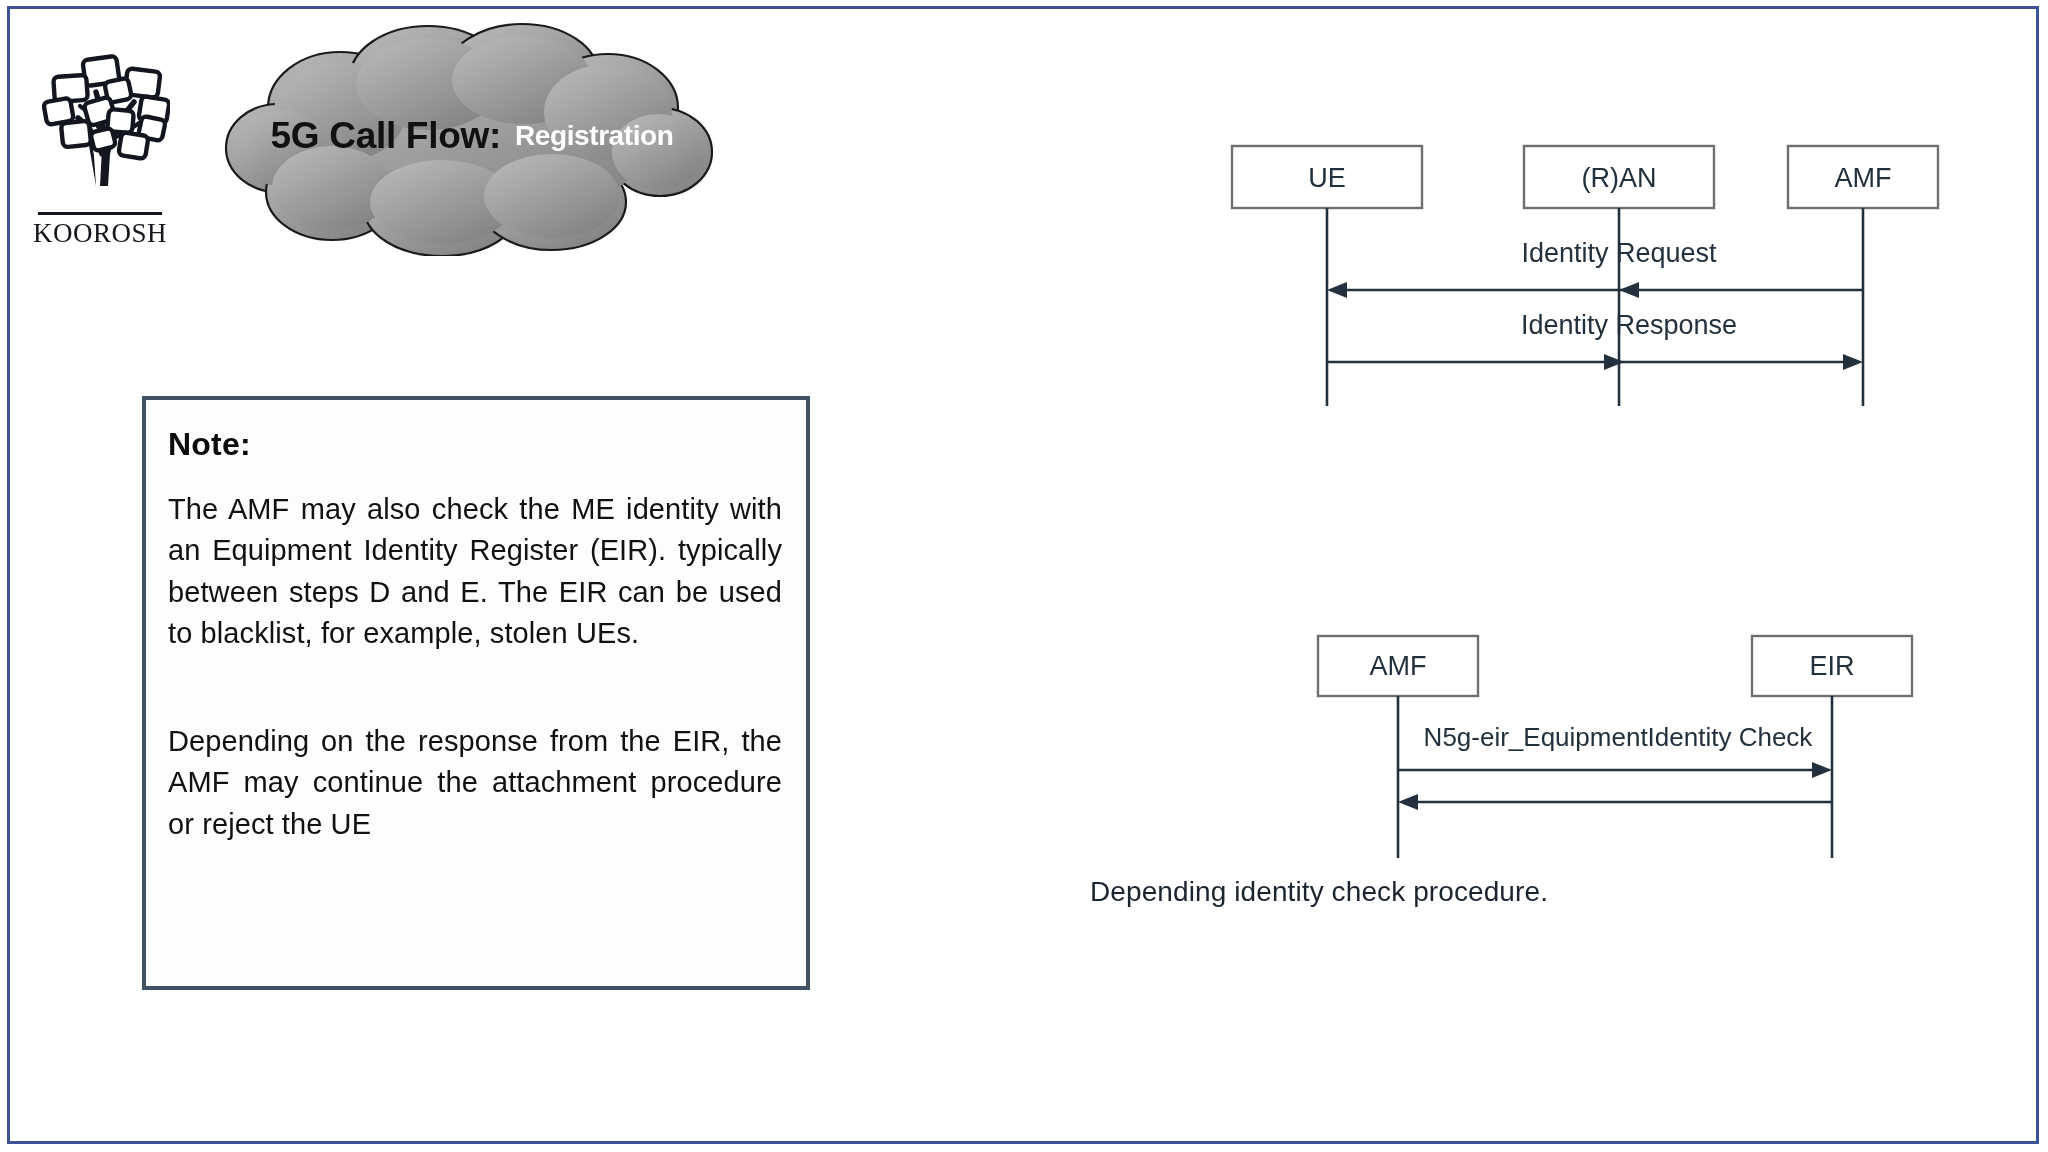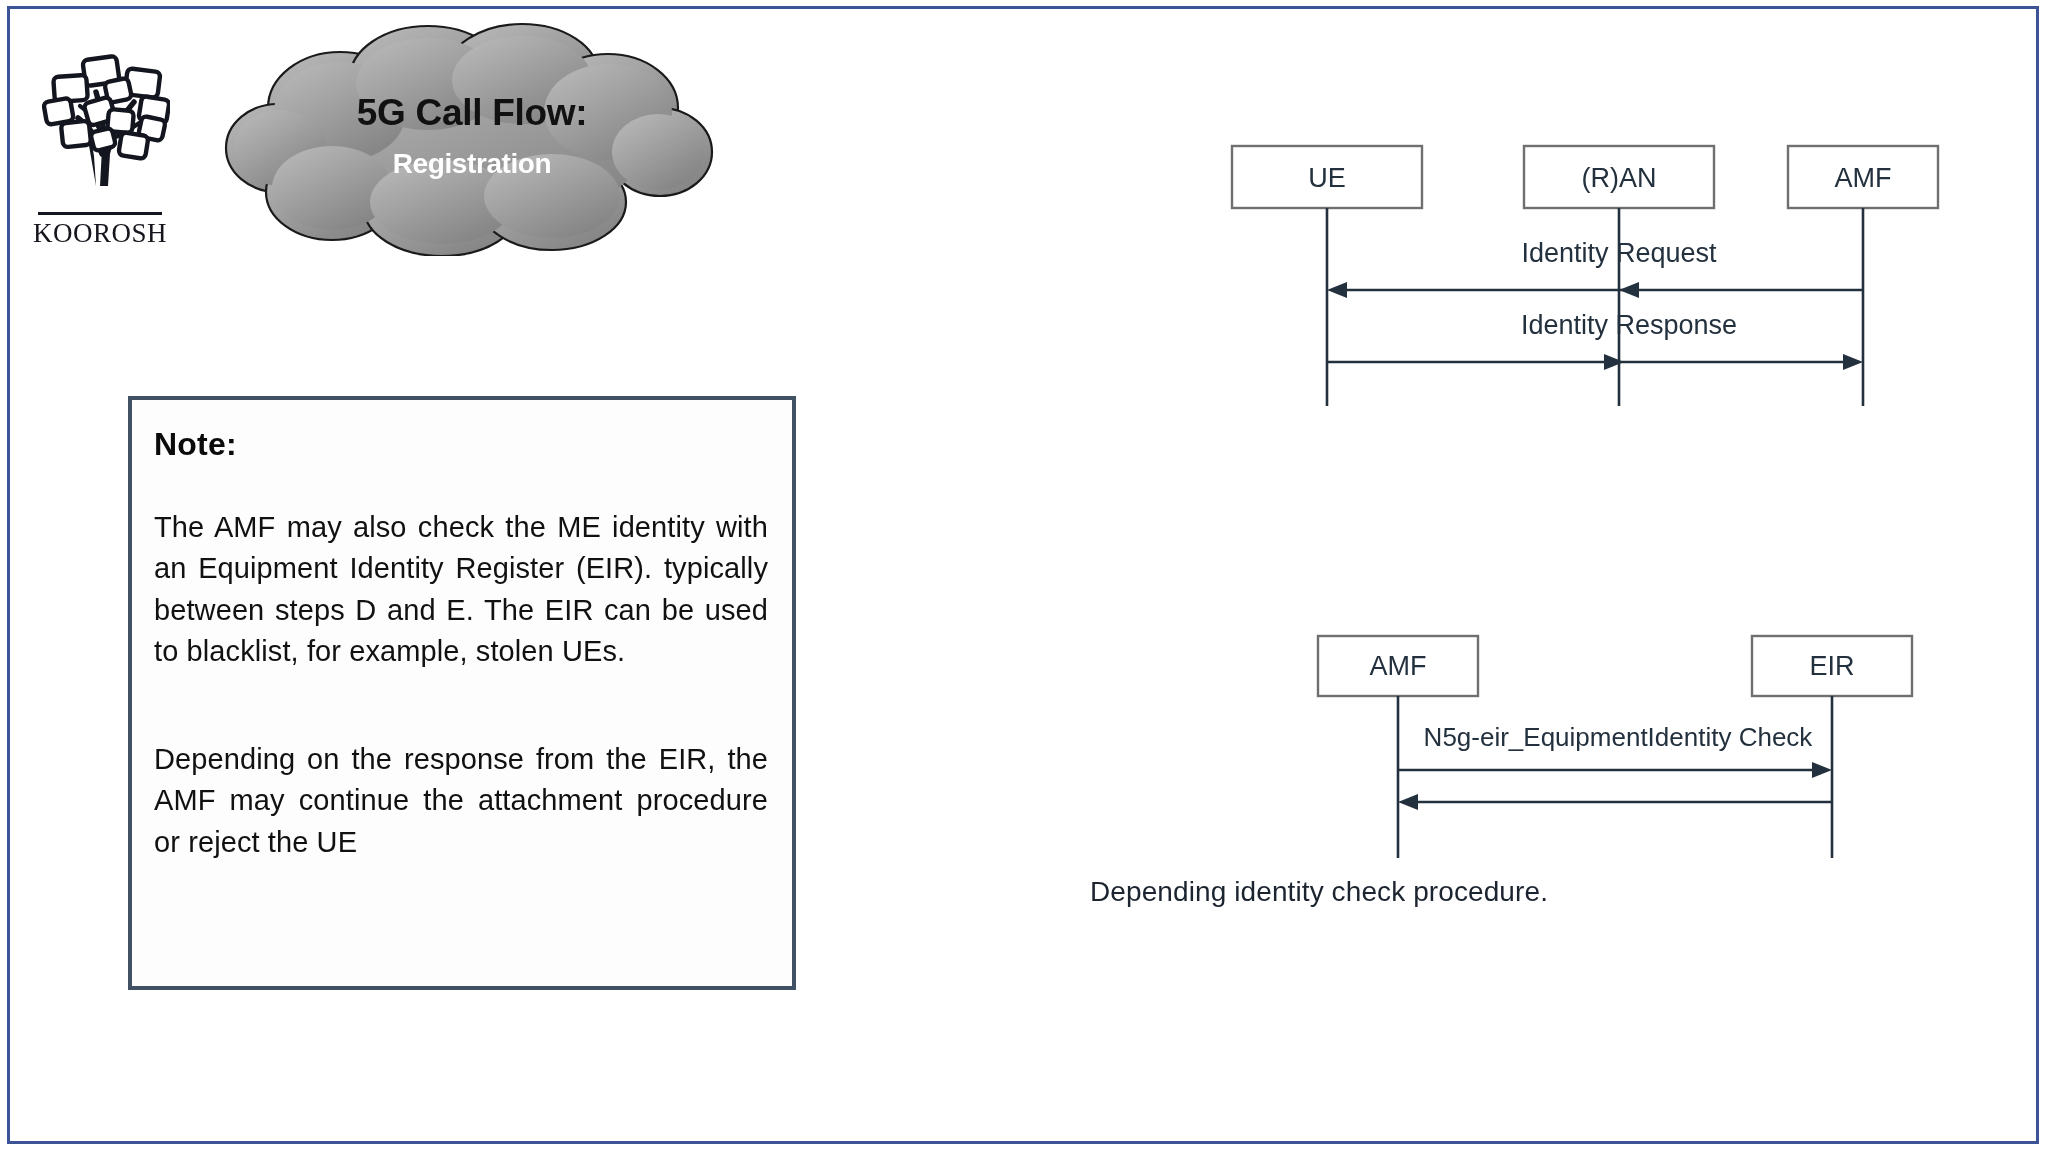--- a/index.html
+++ b/index.html
@@ -70,21 +70,21 @@
     height: 240px;
   }
   .cloud-svg { position: absolute; left: 0; top: 0; }
   .cloud-text {
     position: absolute;
     left: 0;
     top: 0;
     width: 500px;
     height: 240px;
     display: flex;
-    flex-direction: column;
+    flex-direction: row;
     align-items: center;
     justify-content: center;
     gap: 14px;
   }
   .cloud-line1 {
     font-size: 37px;
     font-weight: bold;
     color: #111111;
     letter-spacing: -0.3px;
     white-space: nowrap;
@@ -93,21 +93,21 @@
     font-size: 28px;
     font-weight: bold;
     color: #ffffff;
     letter-spacing: -0.4px;
     white-space: nowrap;
   }
 
   
   .note-box {
     position: absolute;
-    left: 128px;
+    left: 142px;
     top: 396px;
     width: 668px;
     height: 594px;
     border: 4px solid #3f5163;
     background: #fdfdfd;
     box-sizing: border-box;
     padding: 22px 24px 20px 22px;
   }
   .note-title {
     font-size: 32px;
@@ -117,21 +117,21 @@
     letter-spacing: 0.2px;
   }
   .note-para {
     font-size: 29px;
     line-height: 1.43;
     color: #111111;
     text-align: justify;
     margin: 0;
     letter-spacing: 0.1px;
   }
-  .note-para.p1 { margin-top: 44px; }
+  .note-para.p1 { margin-top: 26px; }
   .note-para.p2 { margin-top: 66px; text-align: justify; }
 
   
   .seq { position: absolute; }
   .seq-top { left: 1202px; top: 140px; width: 740px; height: 280px; }
   .seq-bottom { left: 1300px; top: 630px; width: 640px; height: 240px; }
 
   .seq-caption {
     position: absolute;
     font-size: 28px;

